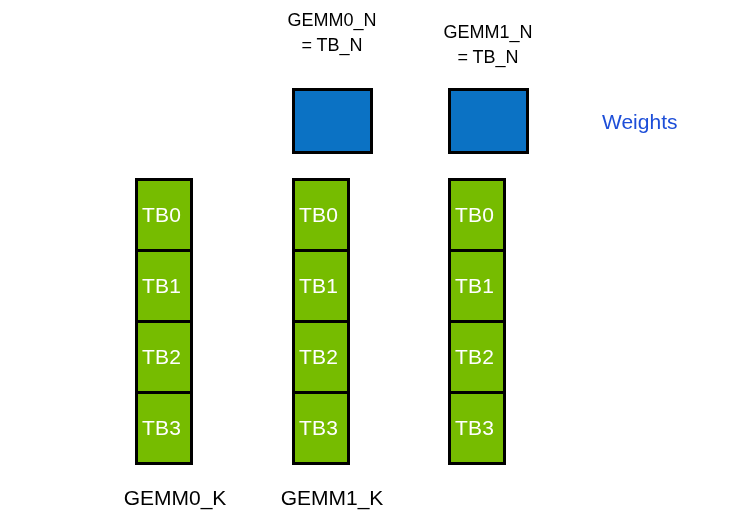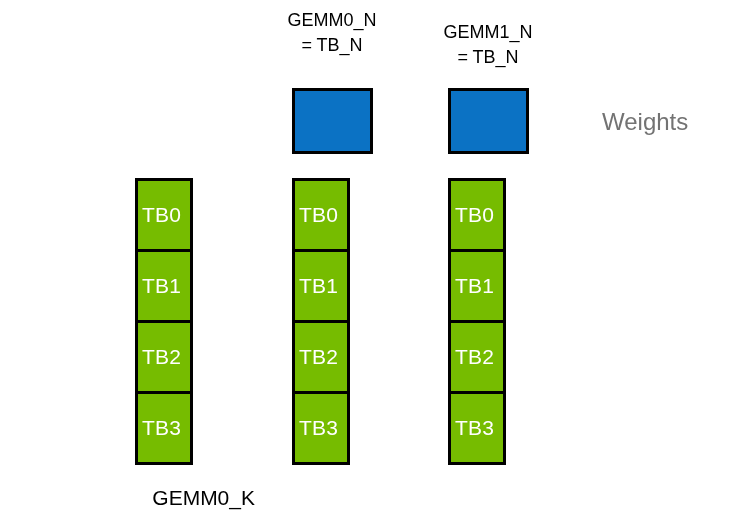--- a/index.html
+++ b/index.html
@@ -70,40 +70,40 @@
     font-size: 21px;
     line-height: 22px;
     color: #ffffff;
     letter-spacing: 0.2px;
     padding-right: 5px;
   }
 
   
   .row-label {
     position: absolute;
-    font-size: 24px;
+    font-size: 21px;
     line-height: 24px;
-    color: #737373;
+    color: #1d4ed8;
     white-space: nowrap;
   }
 
   
   .axis-label-left {
     position: absolute;
     font-size: 21px;
     line-height: 24px;
     color: #000000;
     white-space: nowrap;
   }
 
   
   .col-footer {
     position: absolute;
     width: 160px;
-    text-align: right;
+    text-align: center;
     font-size: 21px;
     line-height: 24px;
     color: #000000;
     white-space: nowrap;
   }
 </style>
 </head>
 <body>
 
 <div id="canvas">
@@ -162,14 +162,15 @@
       <span class="tb-label">TB3</span>
     </div>
   </div>
 
   <div class="row-label" style="left: 602px; top: 110px;">Weights</div>
 
 
 
   <div class="col-footer" style="left: 95px; top: 486px;">GEMM0_K</div>
 
+  <div class="col-footer" style="left: 252px; top: 486px;">GEMM1_K</div>
 
 </div>
 
 </body></html>

